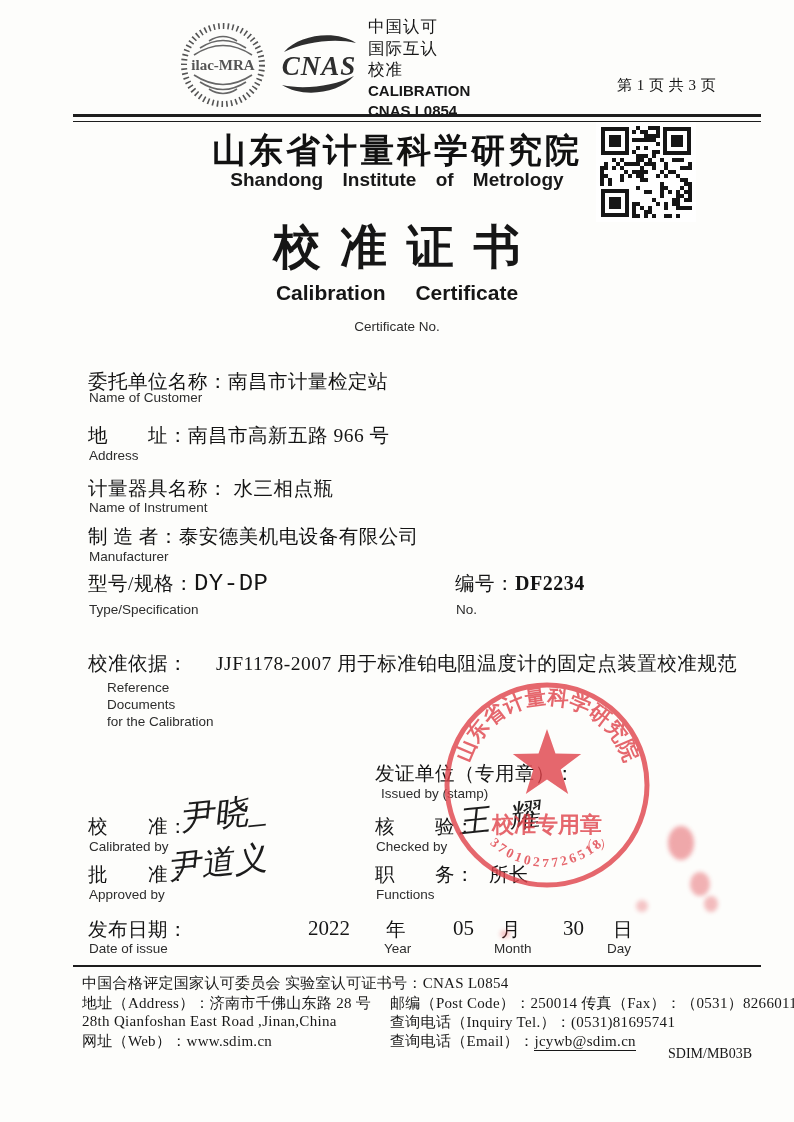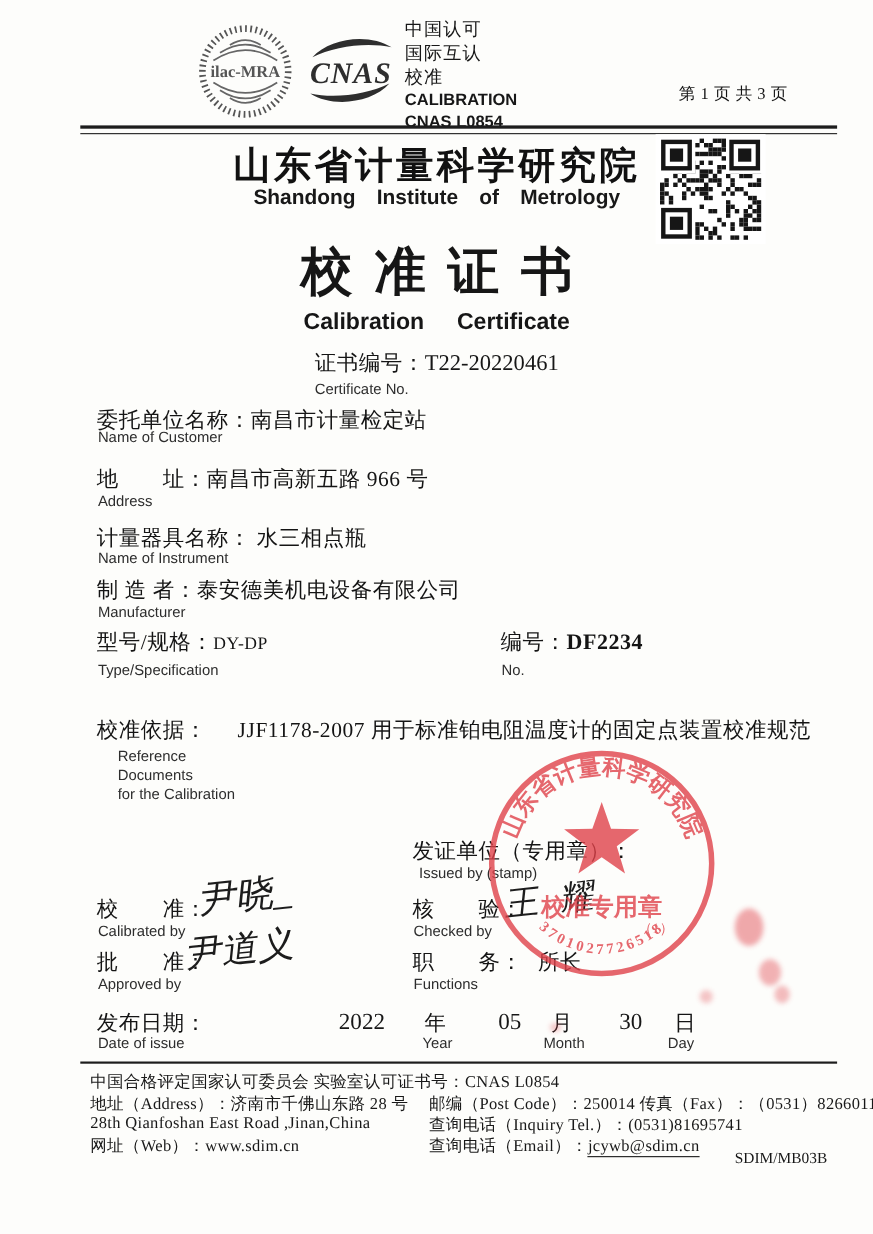--- a/index.html
+++ b/index.html
@@ -303,40 +303,37 @@
       <div class="finder" style="right:5px;top:5px;"></div>
     <div class="fpad" style="left:2px;bottom:2px;"></div>
       <div class="finder" style="left:5px;bottom:5px;"></div>
   </div>
 
   <div class="abs cert-title-en" style="top:281px;">Calibration Certificate</div>
   <div class="abs cert-title" style="top:216px;">校准证书</div>
 
   <div class="abs certno-wrap" style="top:316px;">
     <div class="certno-inner">
-      <div>
-        <span class="zh">证书编号：</span><span class="val" style="font-size:20.5px;">T22-20220461</span>
-      </div>
       <div class="en" style="margin-top:3px;">Certificate No.</div>
     </div>
   </div>
 
   <div class="abs zh" style="left:88px;top:368px;"><span>委托单位名称：</span><span>南昌市计量检定站</span></div>
   <div class="abs en" style="left:89px;top:390px;">Name of Customer</div>
 
   <div class="abs zh" style="left:88px;top:422px;"><span>地　　址：</span><span>南昌市高新五路 966 号</span></div>
   <div class="abs en" style="left:89px;top:448px;">Address</div>
 
   <div class="abs zh" style="left:88px;top:475px;"><span>计量器具名称：</span><span> 水三相点瓶</span></div>
   <div class="abs en" style="left:89px;top:500px;">Name of Instrument</div>
 
   <div class="abs zh" style="left:88px;top:523px;"><span>制 造 者：</span><span>泰安德美机电设备有限公司</span></div>
   <div class="abs en" style="left:89px;top:549px;">Manufacturer</div>
 
-  <div class="abs zh" style="left:88px;top:570px;"><span>型号/规格：</span><span style="font-family:Liberation Serif, serif;font-size:16px;">DY-DP</span></div>
+  <div class="abs zh" style="left:88px;top:570px;"><span>型号/规格：</span><span style="font-family:Liberation Mono, monospace;font-size:24px;">DY-DP</span></div>
   <div class="abs zh" style="left:455px;top:570px;"><span>编号：</span><span style="font-weight:700;font-size:20px;">DF2234</span></div>
   <div class="abs en" style="left:89px;top:602px;">Type/Specification</div>
   <div class="abs en" style="left:456px;top:602px;">No.</div>
 
   <div class="abs zh" style="left:88px;top:650px;"><span>校准依据：</span><span style="margin-left:28px;">JJF1178-2007 用于标准铂电阻温度计的固定点装置校准规范</span></div>
   <div class="abs en" style="left:107px;top:680px;">Reference</div>
   <div class="abs en" style="left:107px;top:697px;">Documents</div>
   <div class="abs en" style="left:107px;top:714px;">for the Calibration</div>
 
   <div class="abs zh" style="left:375px;top:760px;">发证单位（专用章）：</div>

